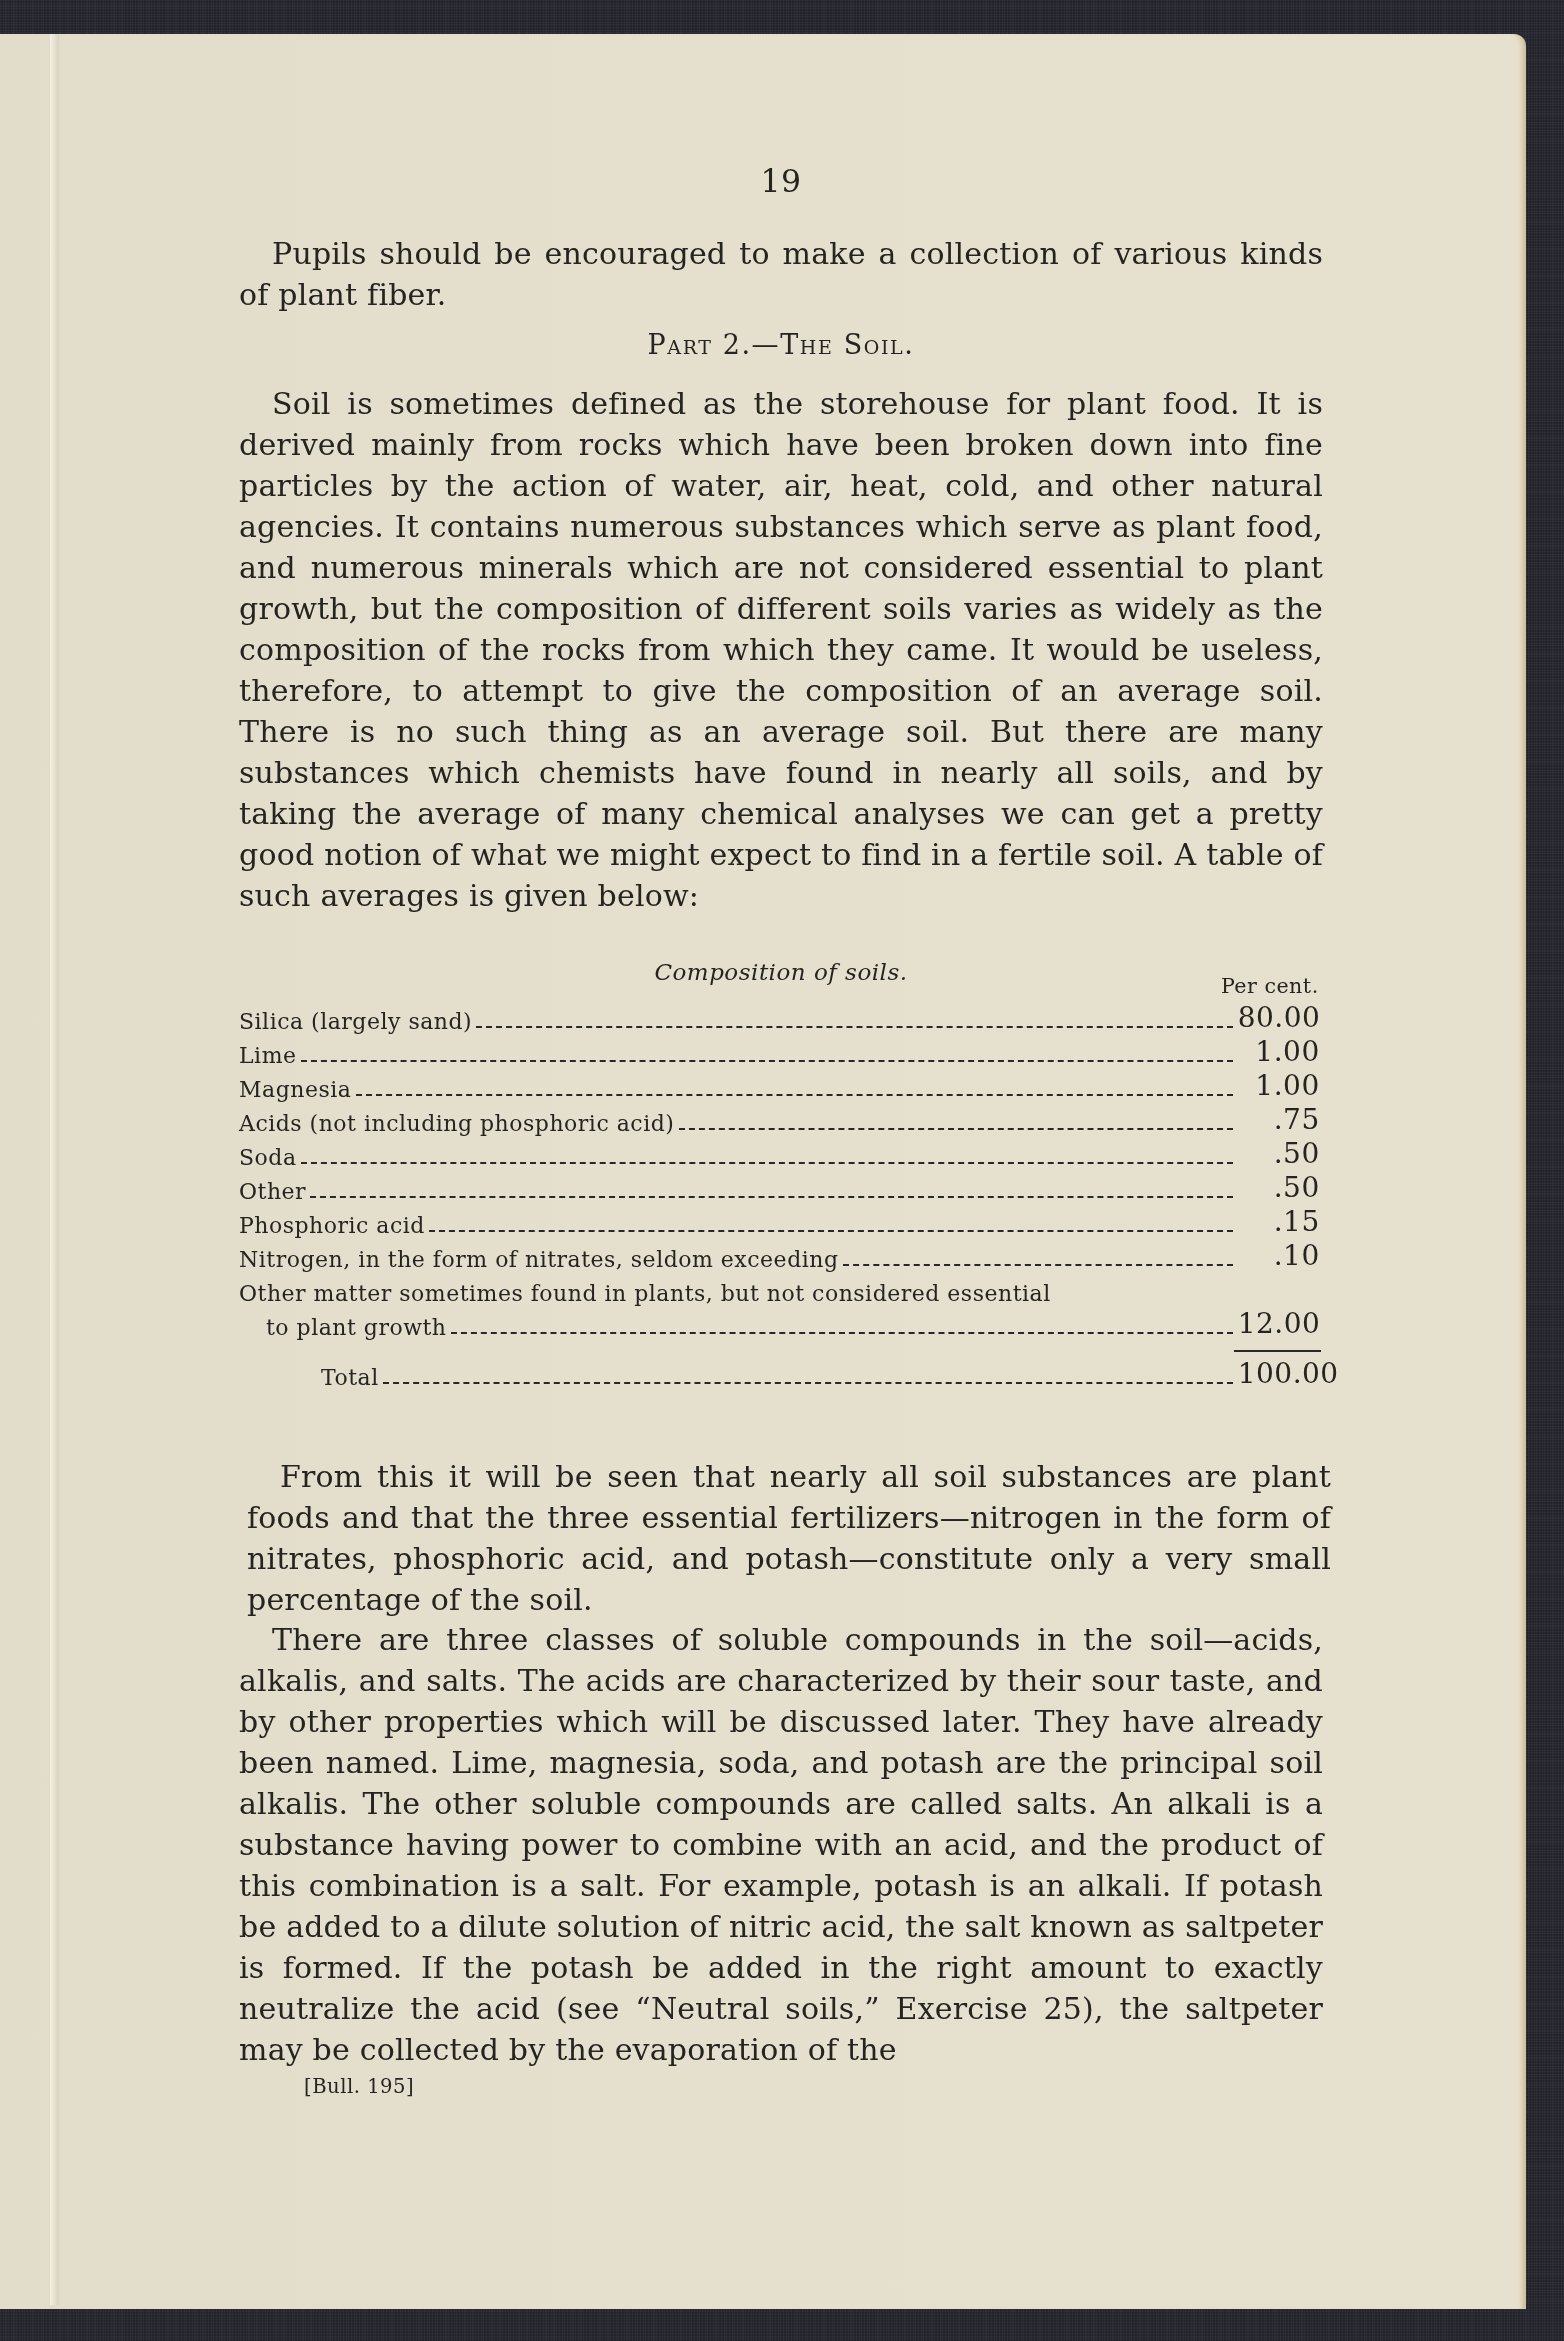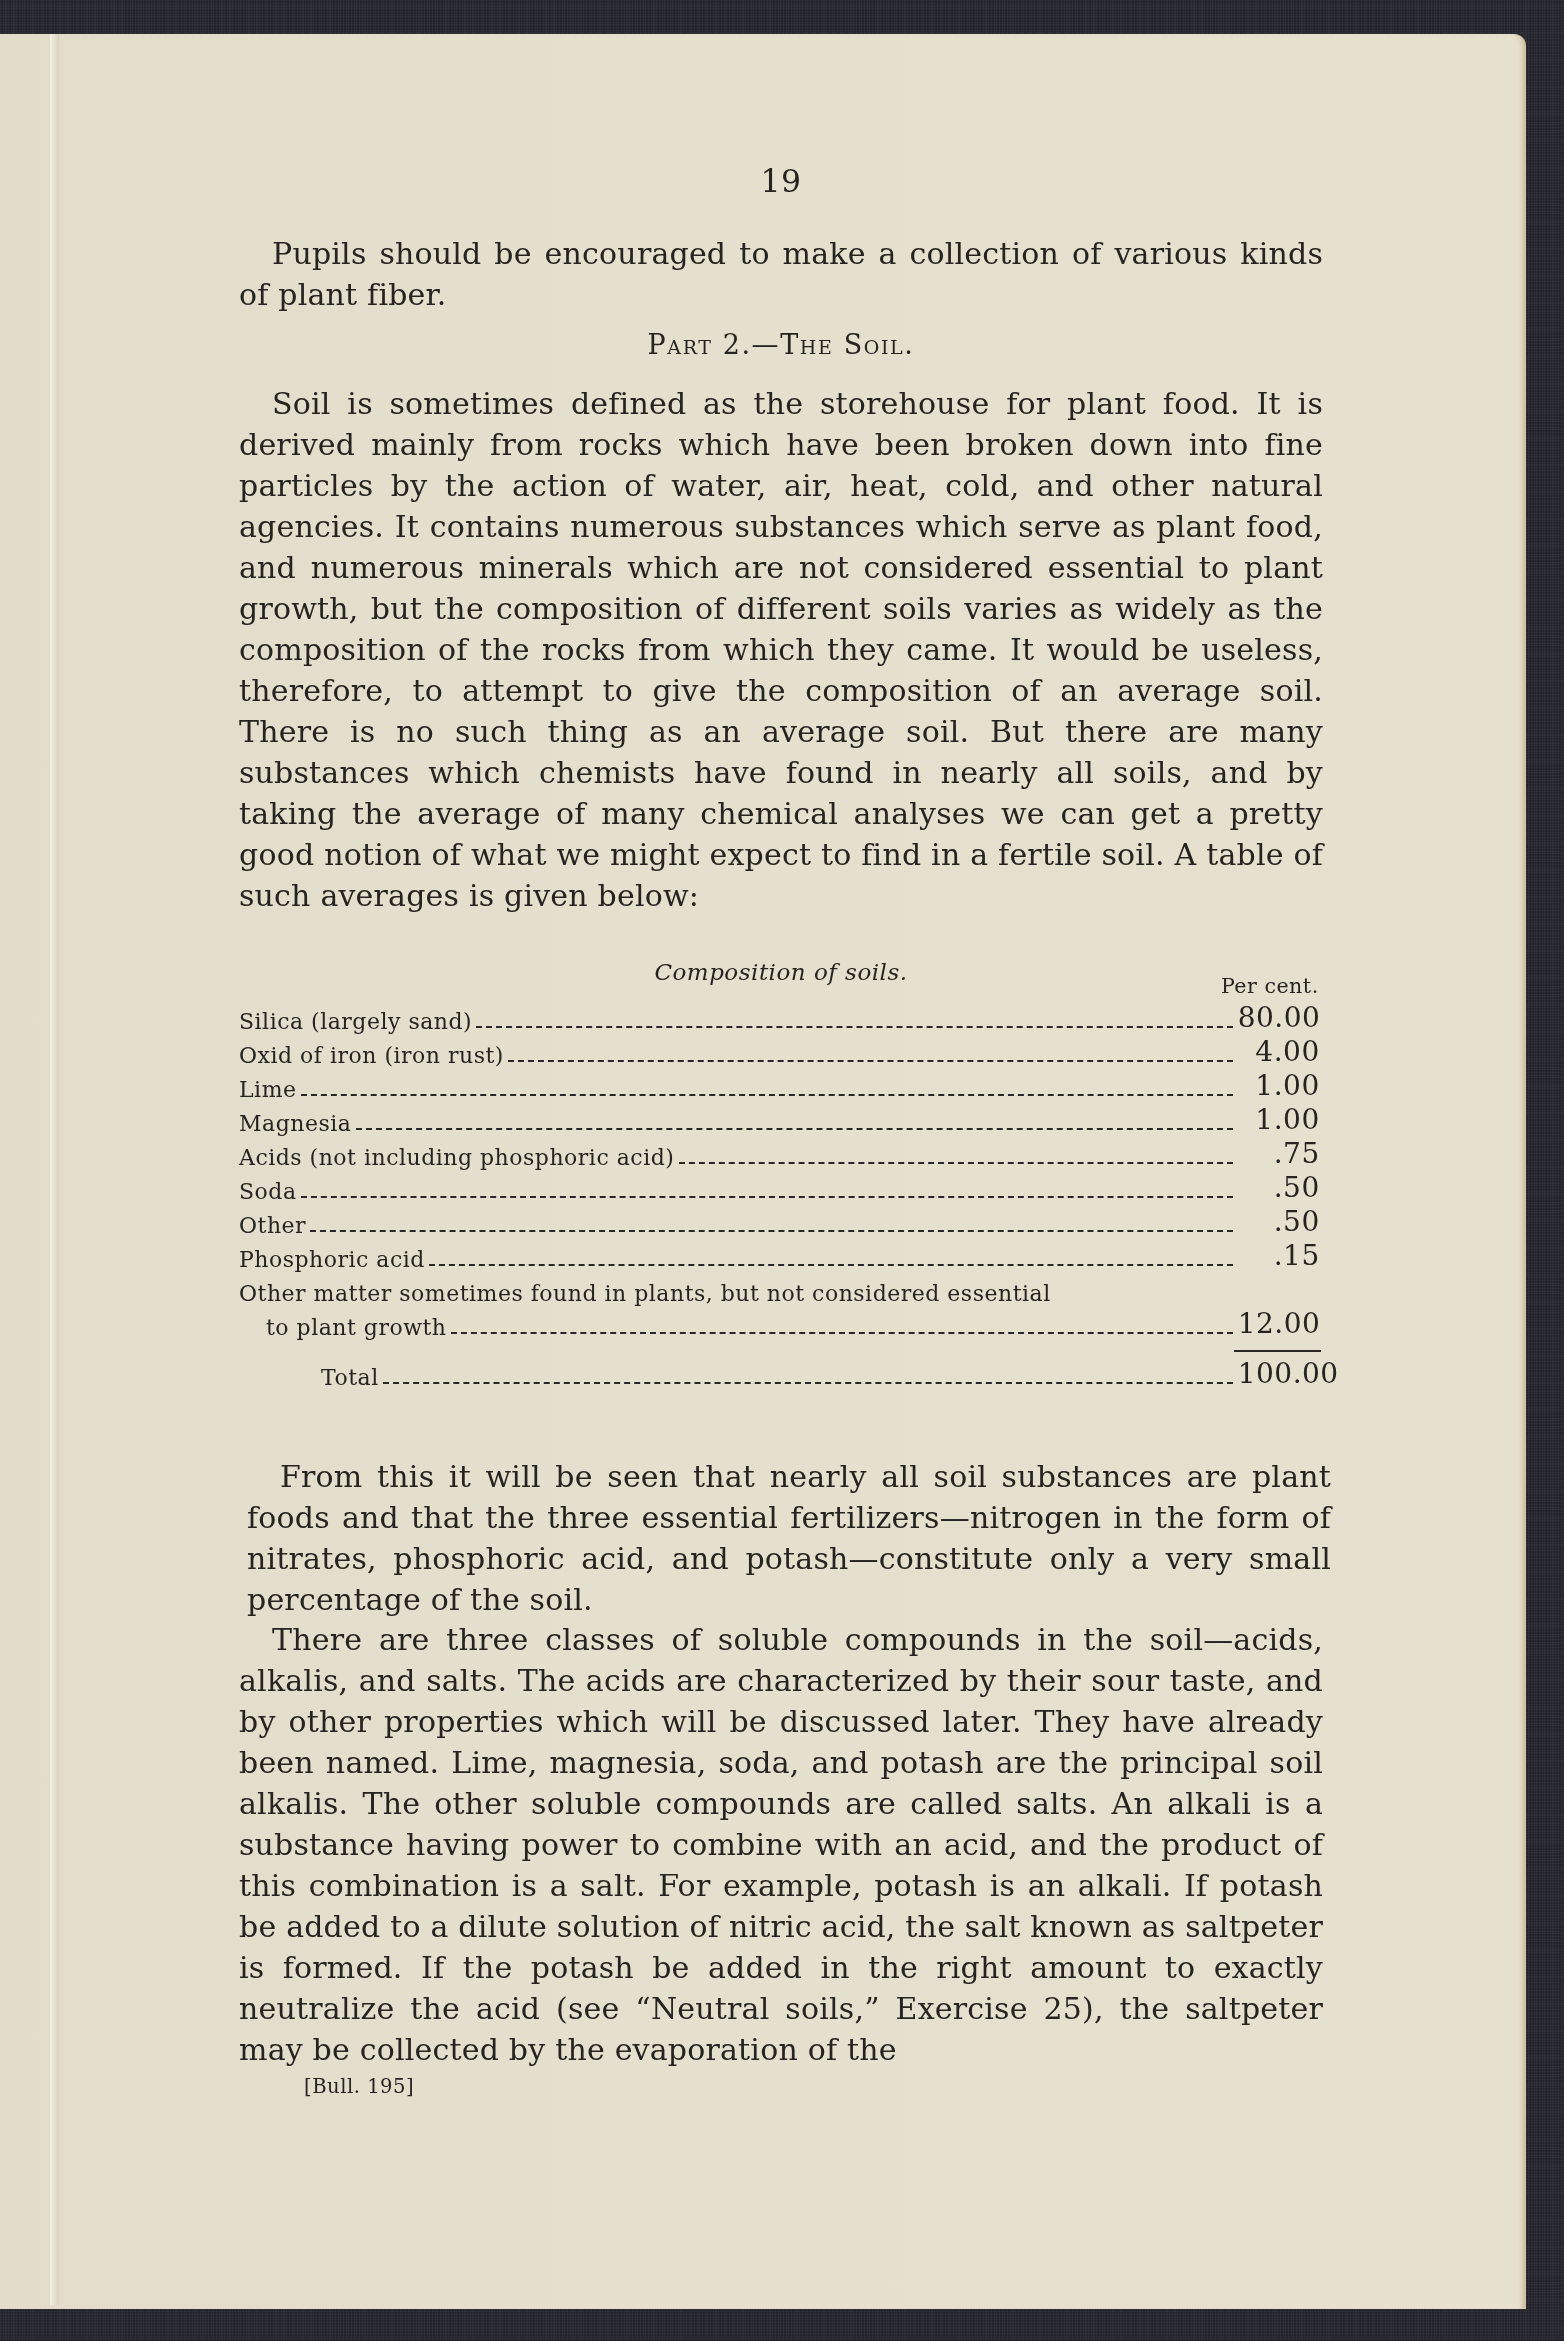--- a/index.html
+++ b/index.html
@@ -99,25 +99,20 @@
 
   <div class="table">
     <div class="unit-header">Per cent.</div>
 
     <div class="row">
       <span class="label">Silica (largely sand)</span>
       <span class="leader"></span>
       <span class="value">80.00</span>
     </div>
     <div class="row">
-      <span class="label">Oxid of iron (iron rust)</span>
-      <span class="leader"></span>
-      <span class="value">4.00</span>
-    </div>
-    <div class="row">
       <span class="label">Lime</span>
       <span class="leader"></span>
       <span class="value">1.00</span>
     </div>
     <div class="row">
       <span class="label">Magnesia</span>
       <span class="leader"></span>
       <span class="value">1.00</span>
     </div>
     <div class="row">
@@ -133,20 +128,25 @@
     <div class="row">
       <span class="label">Other</span>
       <span class="leader"></span>
       <span class="value">.50</span>
     </div>
     <div class="row">
       <span class="label">Phosphoric acid</span>
       <span class="leader"></span>
       <span class="value">.15</span>
     </div>
+    <div class="row">
+      <span class="label">Nitrogen, in the form of nitrates, seldom exceeding</span>
+      <span class="leader"></span>
+      <span class="value">.10</span>
+    </div>
     <div class="row wrap-first">
       <span class="label">Other matter sometimes found in plants, but not considered essential</span>
     </div>
     <div class="row indent">
       <span class="label">to plant growth</span>
       <span class="leader"></span>
       <span class="value">12.00</span>
     </div>
     <div class="rule-row">
       <span class="rule"></span>

